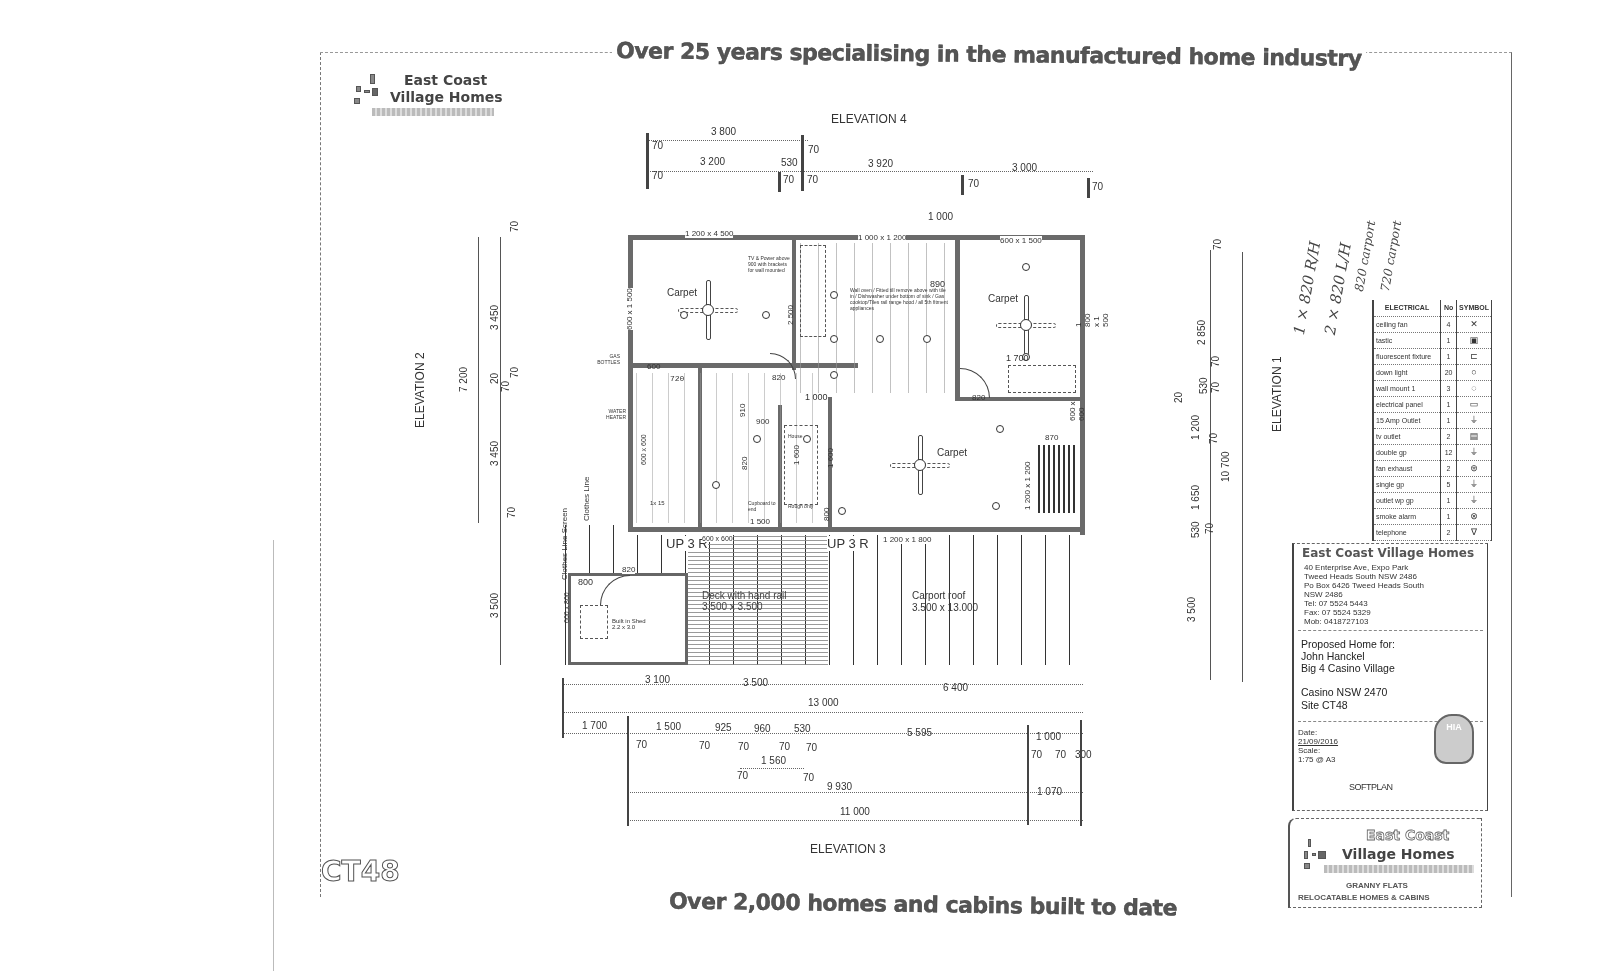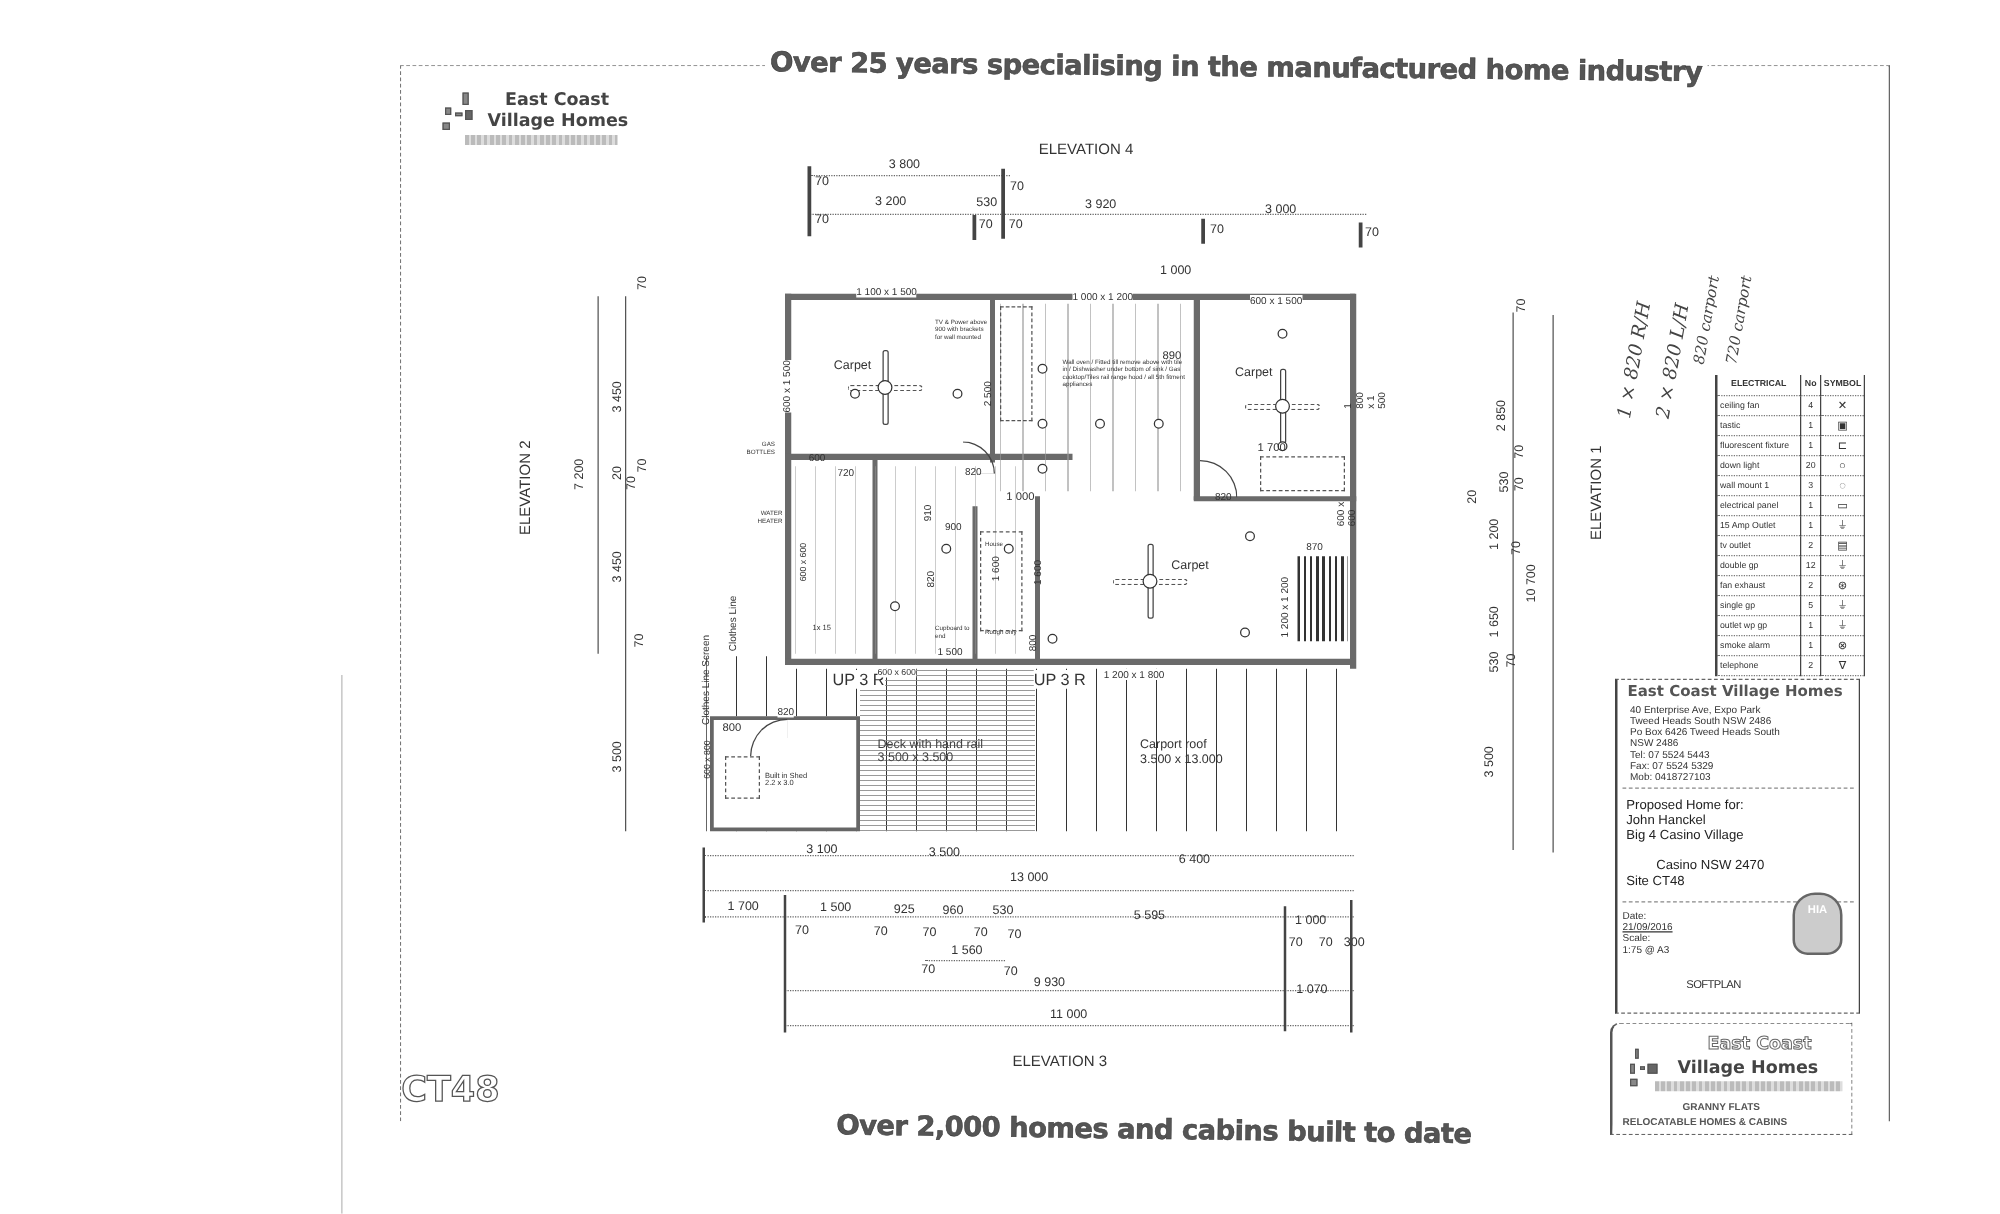--- a/index.html
+++ b/index.html
@@ -251,36 +251,36 @@
   <div class="room-label" style="left:188px;top:275px;font-size:5px;width:30px;white-space:normal;">Cupboard to end</div>
   <div class="room-label" style="left:228px;top:278px;font-size:5px;">Rough only</div>
   <div class="room-label" style="left:228px;top:208px;font-size:5px;">House</div>
   <div class="room-label" style="left:52px;top:393px;font-size:6px;width:34px;white-space:normal;">Built in Shed 2.2 x 3.0</div>
   <div class="room-label" style="left:142px;top:365px;font-size:10px;width:110px;white-space:normal;color:#444;">Deck with hand rail 3.500 x 3.500</div>
   <div class="room-label" style="left:352px;top:365px;font-size:10px;">Carport roof</div>
   <div class="room-label" style="left:352px;top:377px;font-size:10px;">3.500 x 13.000</div>
   <div class="room-label" style="left:106px;top:311px;font-size:13px;background:#fff;">UP 3 R</div>
   <div class="room-label" style="left:267px;top:311px;font-size:13px;background:#fff;">UP 3 R</div>
 
-  <div class="room-label" style="left:125px;top:4px;font-size:8px;background:#fff;">1 100 x 1 500</div>
+  <div class="room-label" style="left:125px;top:4px;font-size:8px;background:#fff;">1 200 x 4 500</div>
   <div class="room-label" style="left:298px;top:8px;font-size:8px;background:#fff;">1 000 x 1 200</div>
   <div class="room-label" style="left:440px;top:11px;font-size:8px;background:#fff;">600 x 1 500</div>
   <div class="room-label vert" style="left:65px;top:105px;font-size:8px;background:#fff;">600 x 1 500</div>
   <div class="room-label vert" style="left:514px;top:102px;font-size:8px;">1 800 x 1 500</div>
   <div class="room-label vert" style="left:463px;top:285px;font-size:8px;">1 200 x 1 200</div>
   <div class="room-label vert" style="left:508px;top:196px;font-size:8px;">600 x 600</div>
   <div class="room-label" style="left:323px;top:310px;font-size:8px;background:#fff;">1 200 x 1 800</div>
   <div class="room-label" style="left:142px;top:310px;font-size:7px;background:#fff;">600 x 600</div>
   <div class="room-label vert" style="left:80px;top:240px;font-size:7px;">600 x 600</div>
   <div class="room-label vert" style="left:3px;top:398px;font-size:7px;">600 x 800</div>
 
   <div class="room-label" style="left:212px;top:148px;font-size:8px;">820</div>
   <div class="room-label" style="left:412px;top:168px;font-size:8px;">820</div>
   <div class="room-label" style="left:62px;top:340px;font-size:8px;background:#fff;">820</div>
-  <div class="room-label" style="left:110px;top:149px;font-size:8px;">720</div>
+  <div class="room-label" style="left:110px;top:149px;font-size:8px;font-family:Liberation Mono, monospace;">720</div>
   <div class="room-label" style="left:87px;top:137px;font-size:8px;">600</div>
   <div class="room-label" style="left:485px;top:208px;font-size:8px;">870</div>
   <div class="room-label" style="left:18px;top:352px;font-size:9px;">800</div>
   <div class="room-label" style="left:196px;top:192px;font-size:8px;">900</div>
   <div class="room-label vert" style="left:178px;top:192px;font-size:8px;">910</div>
   <div class="room-label" style="left:245px;top:167px;font-size:9px;">1 000</div>
   <div class="room-label" style="left:370px;top:54px;font-size:9px;">890</div>
   <div class="room-label" style="left:446px;top:128px;font-size:9px;">1 700</div>
   <div class="room-label vert" style="left:232px;top:240px;font-size:8px;">1 600</div>
   <div class="room-label vert" style="left:266px;top:243px;font-size:8px;">1 600</div>
@@ -393,21 +393,21 @@
   <div class="tb-small" style="top:37px;">Po Box 6426 Tweed Heads South</div>
   <div class="tb-small" style="top:46px;">NSW 2486</div>
   <div class="tb-small" style="top:55px;">Tel: 07 5524 5443</div>
   <div class="tb-small" style="top:64px;">Fax: 07 5524 5329</div>
   <div class="tb-small" style="top:73px;">Mob: 0418727103</div>
   <div class="tb-sep" style="top:86px;"></div>
   <div class="tb-med" style="top:94px;">Proposed Home for:</div>
   <div class="tb-med" style="top:106px;">John Hanckel</div>
   <div class="tb-med" style="top:118px;">Big 4 Casino Village</div>
   <div class="tb-med" style="top:142px;margin-top:13px;">Site CT48</div>
-  <div class="tb-med" style="top:142px;margin-left:24px;">Casino NSW 2470</div>
+  <div class="tb-med" style="top:142px;">Casino NSW 2470</div>
   <div class="tb-sep" style="top:177px;"></div>
   <div class="tb-small" style="top:184px;left:4px;">Date:</div>
   <div class="tb-small" style="top:193px;left:4px;text-decoration:underline;">21/09/2016</div>
   <div class="tb-small" style="top:202px;left:4px;">Scale:</div>
   <div class="tb-small" style="top:211px;left:4px;">1:75 @ A3</div>
   <div class="hia">HIA</div>
   <div class="softplan">SOFTPLAN</div>
 </div>
 
 <div class="logo-block">

